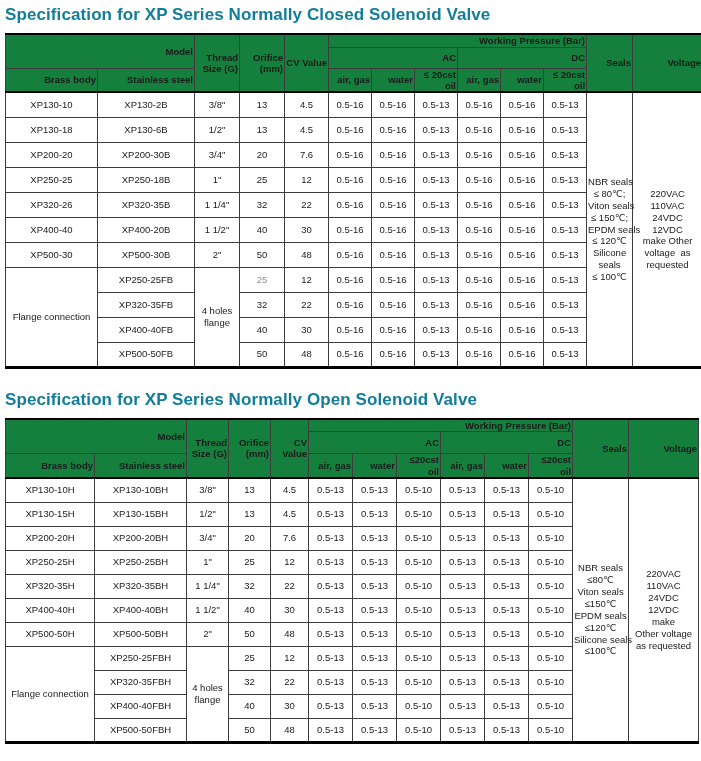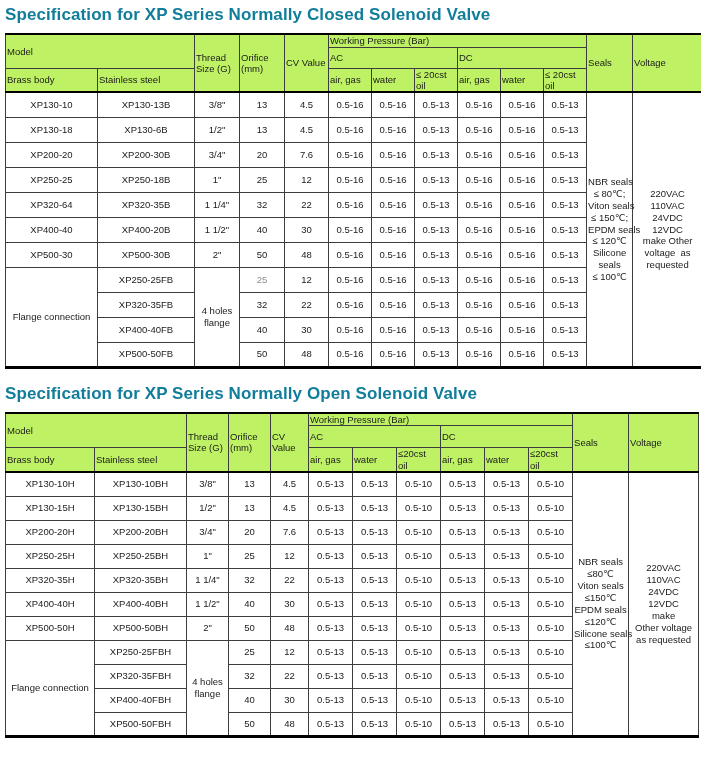--- a/index.html
+++ b/index.html
@@ -10,38 +10,38 @@
     overflow: hidden;
   }
   .page { padding: 3px 4px 0 5px; }
   .section-title {
     font-size: 17px;
     font-weight: bold;
     color: #107d9a;
     margin: 2px 0 8px 0;
     letter-spacing: 0.1px;
   }
-  .section-title.second { margin-top: 15px; }
+  .section-title.second { margin-top: 21px; }
   table.spec {
     border-collapse: collapse;
     table-layout: fixed;
     border-top: 2px solid #000;
     border-bottom: 3px solid #000;
     border-left: 1px solid #2e2e2e;
     border-right: 1px solid #2e2e2e;
   }
   table.t1 { width: 692px; }
   table.t2 { width: 693px; }
   table.spec thead { border-bottom: 2px solid #000; }
   table.spec th {
-    background: #bef264;
-    font-weight: normal;
+    background: #15803d;
+    font-weight: bold;
     font-size: 9.5px;
     border: 1px solid #3d3d3d;
-    text-align: left;
+    text-align: right;
     vertical-align: middle;
     padding: 0 1px;
     line-height: 1.2;
   }
   table.spec td {
     font-size: 9.5px;
     border: 1px solid #3d3d3d;
     text-align: center;
     vertical-align: middle;
     padding: 0 1px;
@@ -104,21 +104,21 @@
 oil</th>
         <th>air, gas</th>
         <th>water</th>
         <th class="pre">≤ 20cst
 oil</th>
       </tr>
     </thead>
     <tbody>
         <tr>
           <td>XP130-10</td>
-          <td>XP130-13B</td>
+          <td>XP130-2B</td>
           <td>3/8"</td>
           <td>13</td>
           <td>4.5</td>
           <td>0.5-16</td>
           <td>0.5-16</td>
           <td>0.5-13</td>
           <td>0.5-16</td>
           <td>0.5-16</td>
           <td>0.5-13</td>
           <td rowspan="11" class="pre seals-td">NBR seals
@@ -171,21 +171,21 @@
           <td>25</td>
           <td>12</td>
           <td>0.5-16</td>
           <td>0.5-16</td>
           <td>0.5-13</td>
           <td>0.5-16</td>
           <td>0.5-16</td>
           <td>0.5-13</td>
         </tr>
         <tr>
-          <td>XP320-64</td>
+          <td>XP320-26</td>
           <td>XP320-35B</td>
           <td>1 1/4"</td>
           <td>32</td>
           <td>22</td>
           <td>0.5-16</td>
           <td>0.5-16</td>
           <td>0.5-13</td>
           <td>0.5-16</td>
           <td>0.5-16</td>
           <td>0.5-13</td>

